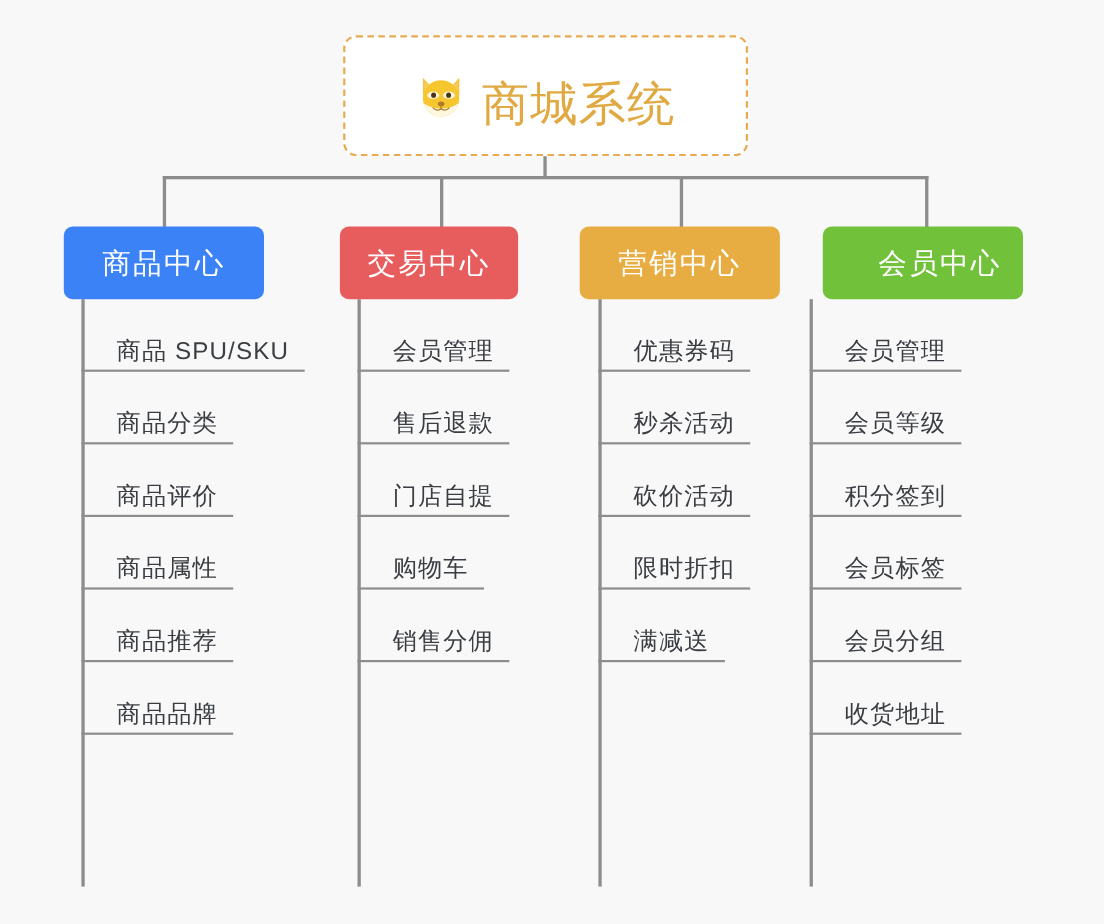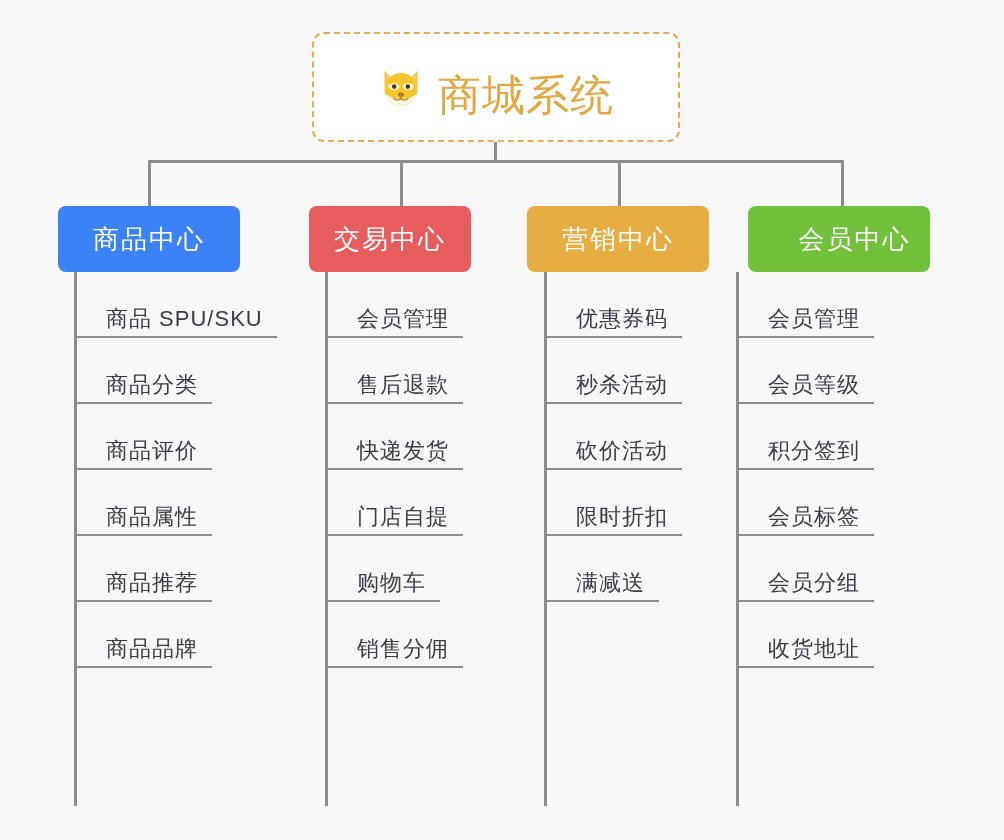--- a/index.html
+++ b/index.html
@@ -174,23 +174,20 @@
 
   <div class="branch" style="left:325px;">
     <div class="trunk" style="height:534px;"></div>
     <div class="leaf">
         <span class="leaf-label">会员管理</span>
       </div>
     <div class="leaf">
         <span class="leaf-label">售后退款</span>
       </div>
     <div class="leaf">
-        <span class="leaf-label">快递发货</span>
-      </div>
-    <div class="leaf">
         <span class="leaf-label">门店自提</span>
       </div>
     <div class="leaf">
         <span class="leaf-label">购物车</span>
       </div>
     <div class="leaf">
         <span class="leaf-label">销售分佣</span>
       </div>
   </div>
 

